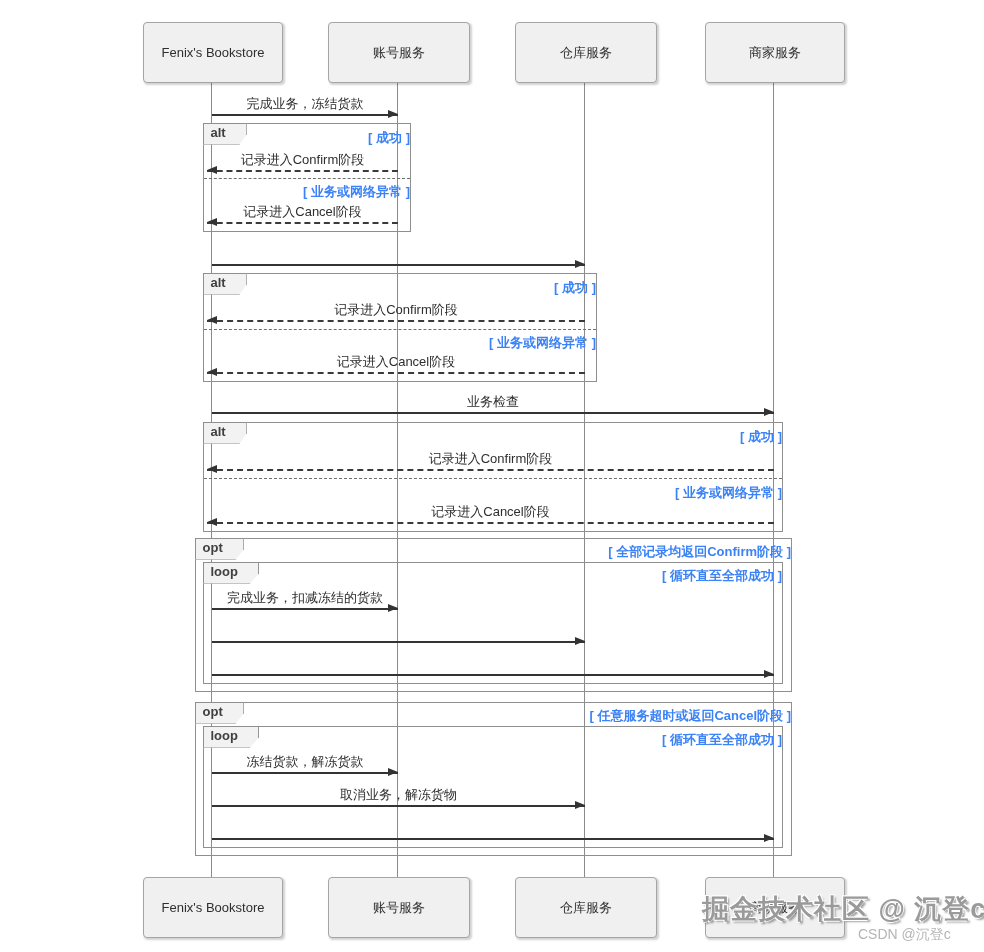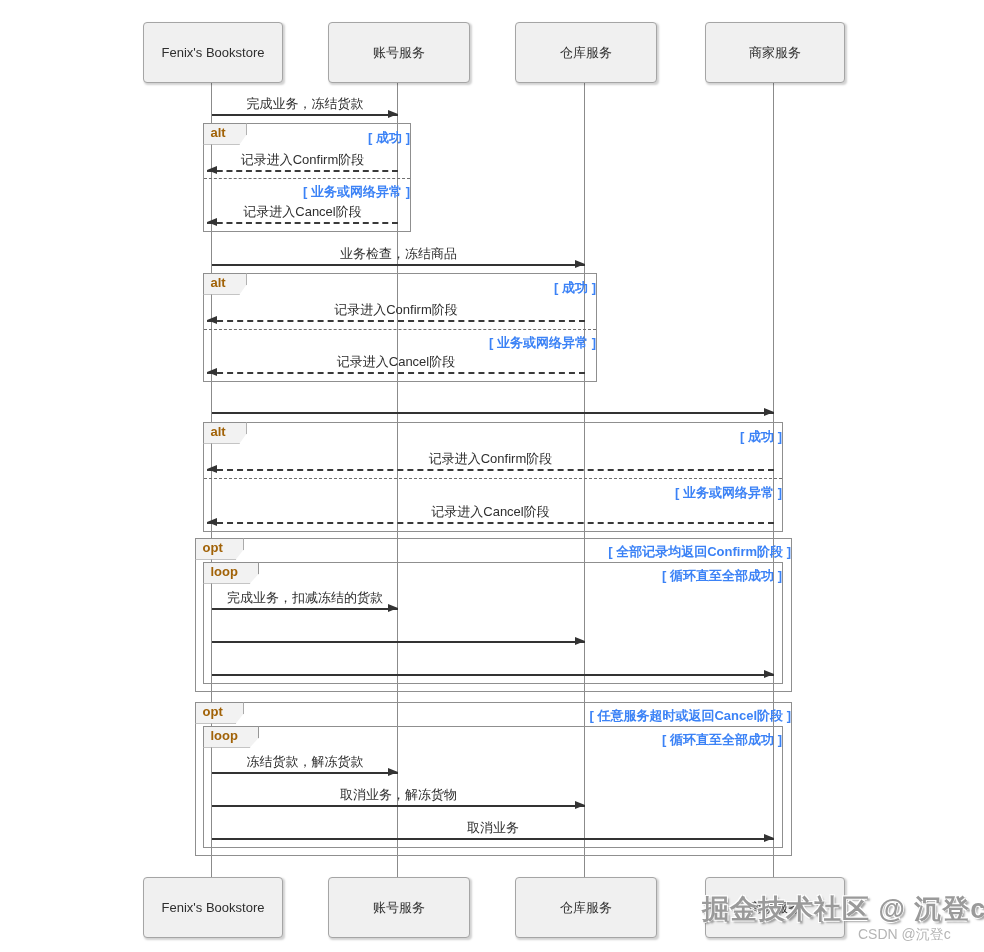--- a/index.html
+++ b/index.html
@@ -25,21 +25,21 @@
     content:""; position:absolute; left:0; top:-6px; width:0; height:0;
     border-right:10px solid #333333; border-top:4.5px solid transparent; border-bottom:4.5px solid transparent;
   }
   .mlabel {
     position:absolute; font-size:13px; color:#2e2e2e; text-align:center;
     height:17px; line-height:17px; white-space:nowrap;
   }
   .frame { position:absolute; border:1.5px solid #8f8f8f; }
   .ftab {
     position:absolute; top:-1.5px; left:-1.5px; background:#f2f2f2;
-    border:1.5px solid #8f8f8f; font-weight:bold; font-size:13px; color:#a16207;
+    border:1.5px solid #8f8f8f; font-weight:bold; font-size:13px; color:#404040;
     padding:1px 20px 4px 7px; line-height:15px;
     clip-path:polygon(0 0,100% 0,100% 55%,84% 100%,0 100%);
   }
   .guard {
     position:absolute; left:0; width:100%; text-align:right;
     font-size:13px; font-weight:bold; color:#3b82f6; white-space:nowrap;
   }
   .divider { position:absolute; left:0; width:100%; border-top:1.5px dashed #6f6f6f; }
   .wm-primary {
     position:absolute; font-size:27px; font-weight:bold; color:#9a9a9a;
@@ -101,49 +101,48 @@
   </div>
 
   <div class="mlabel" style="left:212px;top:95px;width:186px">完成业务，冻结货款</div>
   <div class="arrow solid to-right" style="left:212px;top:114px;width:186px"></div>
 
   <div class="mlabel" style="left:207px;top:151px;width:191px">记录进入Confirm阶段</div>
   <div class="arrow dashed to-left" style="left:207px;top:170px;width:191px"></div>
   <div class="mlabel" style="left:207px;top:203px;width:191px">记录进入Cancel阶段</div>
   <div class="arrow dashed to-left" style="left:207px;top:222px;width:191px"></div>
 
-  <div class="mlabel" style="left:212px;top:245px;width:373px">业务检查，冻结商品</div>
   <div class="arrow solid to-right" style="left:212px;top:264px;width:373px"></div>
 
   <div class="mlabel" style="left:207px;top:301px;width:378px">记录进入Confirm阶段</div>
   <div class="arrow dashed to-left" style="left:207px;top:320px;width:378px"></div>
   <div class="mlabel" style="left:207px;top:353px;width:378px">记录进入Cancel阶段</div>
   <div class="arrow dashed to-left" style="left:207px;top:372px;width:378px"></div>
 
+  <div class="mlabel" style="left:212px;top:393px;width:562px">业务检查</div>
   <div class="arrow solid to-right" style="left:212px;top:412px;width:562px"></div>
 
   <div class="mlabel" style="left:207px;top:450px;width:567px">记录进入Confirm阶段</div>
   <div class="arrow dashed to-left" style="left:207px;top:469px;width:567px"></div>
   <div class="mlabel" style="left:207px;top:503px;width:567px">记录进入Cancel阶段</div>
   <div class="arrow dashed to-left" style="left:207px;top:522px;width:567px"></div>
 
   <div class="mlabel" style="left:212px;top:589px;width:186px">完成业务，扣减冻结的货款</div>
   <div class="arrow solid to-right" style="left:212px;top:608px;width:186px"></div>
 
   <div class="arrow solid to-right" style="left:212px;top:641px;width:373px"></div>
 
   <div class="arrow solid to-right" style="left:212px;top:674px;width:562px"></div>
 
   <div class="mlabel" style="left:212px;top:753px;width:186px">冻结货款，解冻货款</div>
   <div class="arrow solid to-right" style="left:212px;top:772px;width:186px"></div>
 
   <div class="mlabel" style="left:212px;top:786px;width:373px">取消业务，解冻货物</div>
   <div class="arrow solid to-right" style="left:212px;top:805px;width:373px"></div>
 
-  <div class="mlabel" style="left:212px;top:819px;width:562px">取消业务</div>
   <div class="arrow solid to-right" style="left:212px;top:838px;width:562px"></div>
 
   <div class="pbox" style="left:143px;top:22px;width:138px;height:59px">Fenix's Bookstore</div>
   <div class="pbox" style="left:328px;top:22px;width:140px;height:59px">账号服务</div>
   <div class="pbox" style="left:515px;top:22px;width:140px;height:59px">仓库服务</div>
   <div class="pbox" style="left:705px;top:22px;width:138px;height:59px">商家服务</div>
 
   <div class="pbox" style="left:143px;top:877px;width:138px;height:59px">Fenix's Bookstore</div>
   <div class="pbox" style="left:328px;top:877px;width:140px;height:59px">账号服务</div>
   <div class="pbox" style="left:515px;top:877px;width:140px;height:59px">仓库服务</div>

